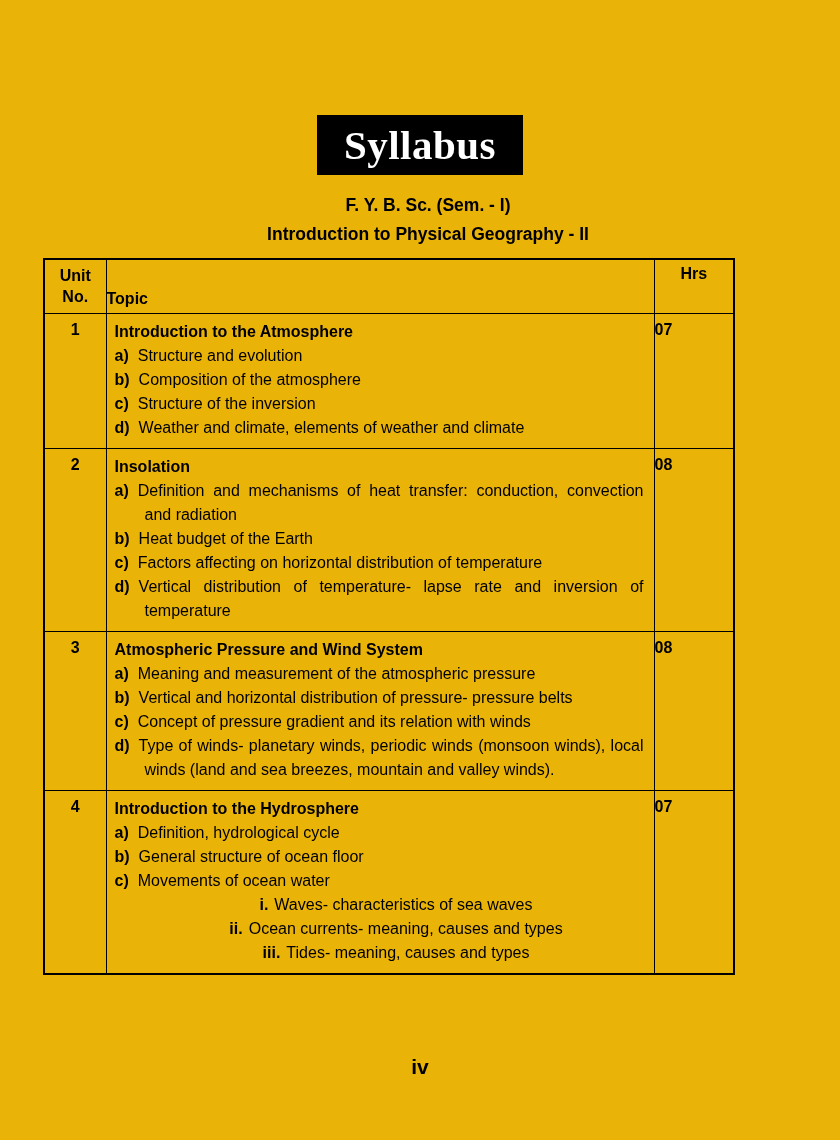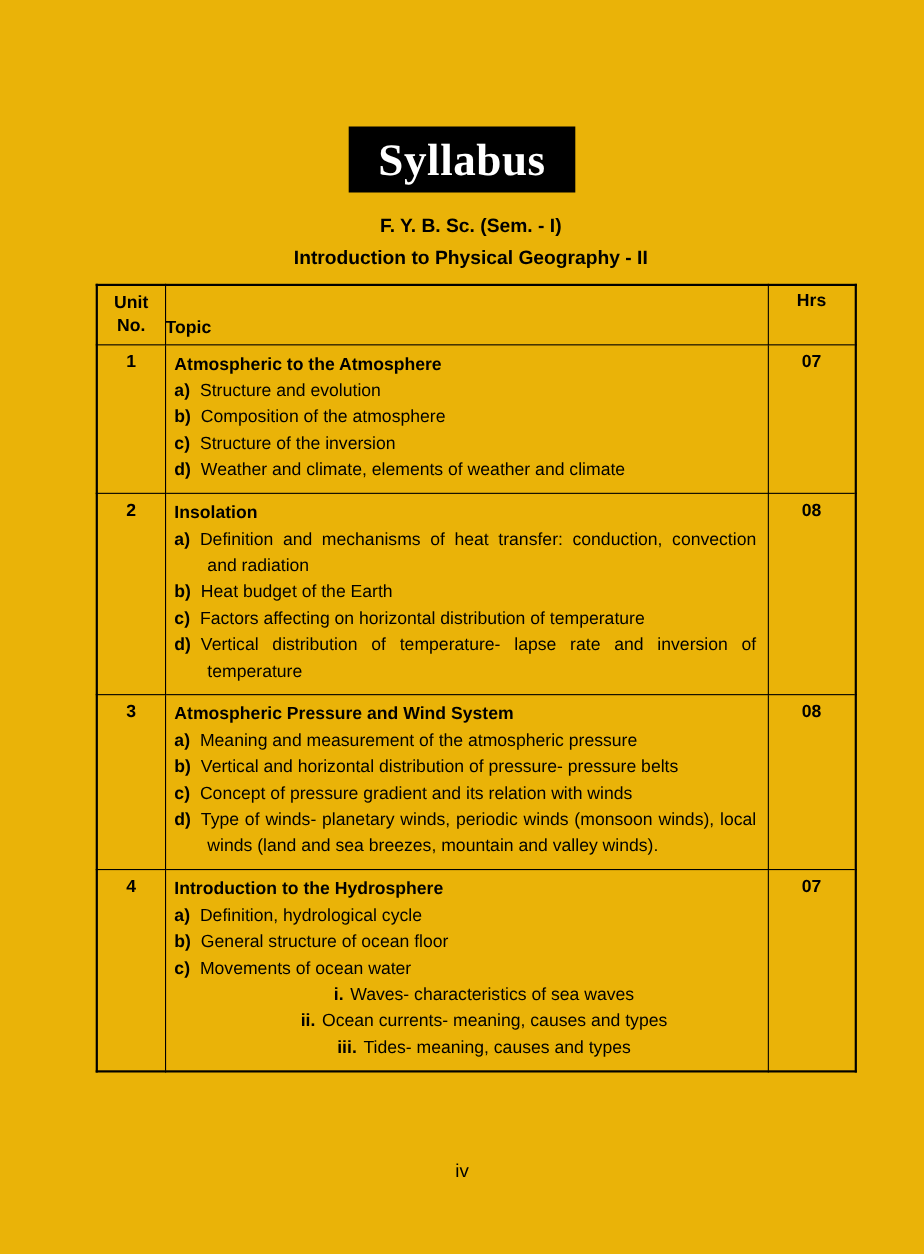--- a/index.html
+++ b/index.html
@@ -31,21 +31,21 @@
     font-size: 41px;
     letter-spacing: 0.5px;
   }
   .headings { margin-top: 16px; text-align: center; margin-left: 16px; }
   .headings div {
     font-weight: 700;
     font-size: 17.5px;
     line-height: 29px;
   }
   table.syllabus {
-    margin: 9px 0 0 87px;
+    margin: 9px 0 0 43px;
     width: 690px;
     border-collapse: collapse;
     border: 2px solid #000000;
     table-layout: fixed;
   }
   table.syllabus td, table.syllabus th {
     border: 1.6px solid #000000;
     font-size: 16px;
   }
   col.c-unit { width: 62px; }
@@ -56,21 +56,21 @@
   .head-topic { vertical-align: bottom; text-align: left; padding-bottom: 5px; }
   .head-hrs { vertical-align: top; text-align: center; padding-top: 5px; }
   .unit-cell {
     vertical-align: top;
     text-align: center;
     font-weight: 700;
     padding-top: 7px;
   }
   .hrs-cell {
     vertical-align: top;
-    text-align: center;
+    text-align: left;
     font-weight: 700;
     padding-top: 7px;
   }
   .topic-cell {
     vertical-align: top;
     padding: 6px 10px 8px 8px;
   }
   .topic-title {
     font-weight: 700;
     line-height: 24px;
@@ -93,22 +93,22 @@
   .subitem .lbl {
     font-weight: 700;
     padding-right: 6px;
   }
   .footer {
     position: absolute;
     left: 0;
     width: 840px;
     top: 1055px;
     text-align: center;
-    font-weight: 400;
-    font-size: 17px;
+    font-weight: 700;
+    font-size: 21px;
   }
 </style>
 </head>
 <body>
 
 <div class="page">
 
   <div class="banner">
     <span>Syllabus</span>
   </div>
@@ -130,21 +130,21 @@
         <div>Unit</div>
         <div>No.</div>
       </th>
       <th class="head-topic">Topic</th>
       <th class="head-hrs">Hrs</th>
     </tr>
 
     <tr>
       <td class="unit-cell">1</td>
       <td class="topic-cell">
-        <div class="topic-title">Atmospheric to the Atmosphere</div>
+        <div class="topic-title">Introduction to the Atmosphere</div>
         <div class="item"><span class="lbl">a)</span><span>Structure and evolution</span></div>
         <div class="item"><span class="lbl">b)</span><span>Composition of the atmosphere</span></div>
         <div class="item"><span class="lbl">c)</span><span>Structure of the inversion</span></div>
         <div class="item"><span class="lbl">d)</span><span>Weather and climate, elements of weather and climate</span></div>
       </td>
       <td class="hrs-cell">07</td>
     </tr>
 
     <tr>
       <td class="unit-cell">2</td>

